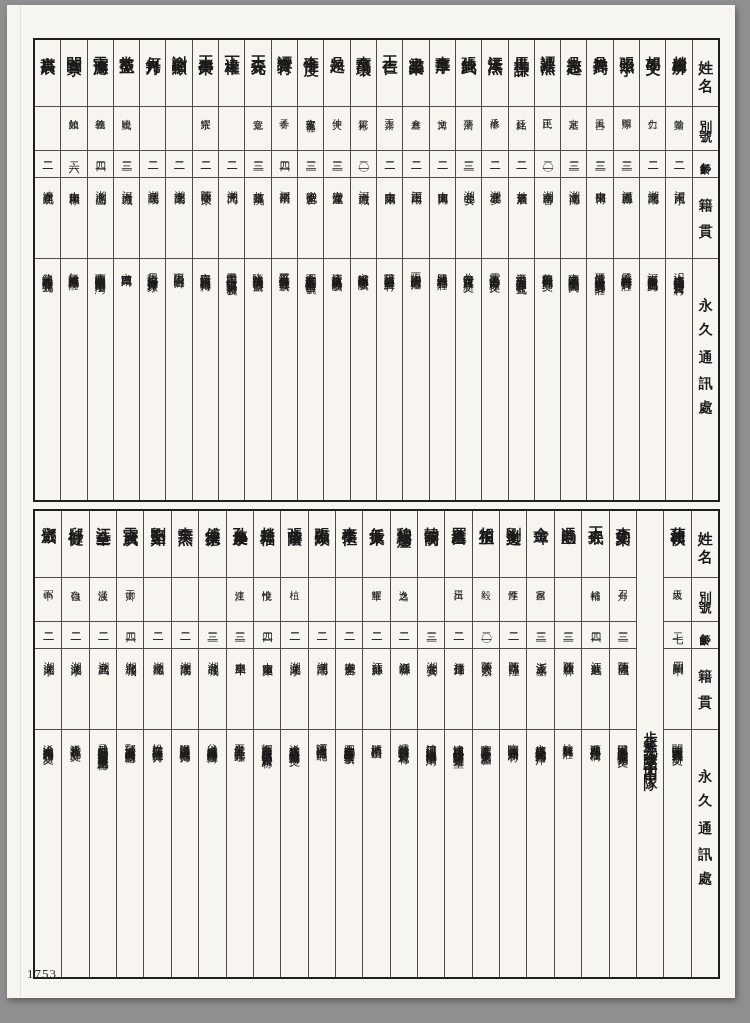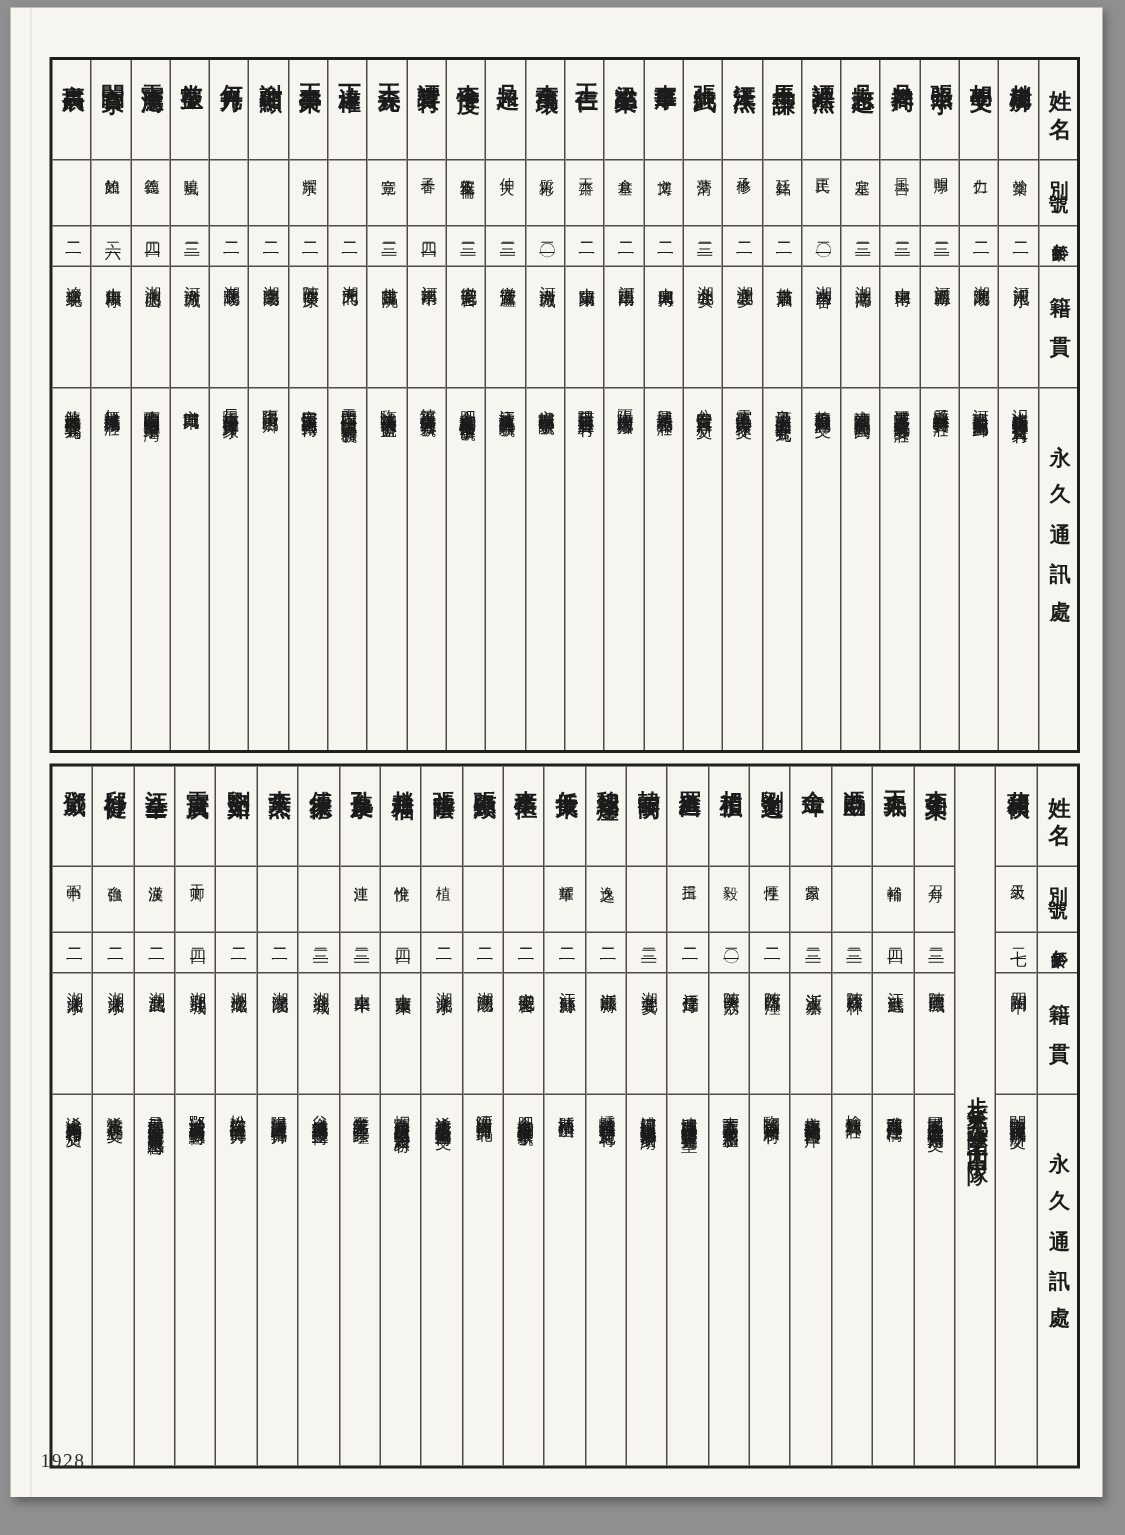--- a/index.html
+++ b/index.html
@@ -966,14 +966,14 @@
     <div class="cell cell-origin">
             <span class="vtext origin-text">湖北浠水</span>
           </div>
     <div class="cell cell-addr">
             <span class="vtext addr-text">浠水城內裕利祥布店交</span>
           </div>
   </div>
 </div>
 
   </div>
-  <div class="page-num">1928</div>
+  <div class="page-num">1753</div>
 </div>
 
 </body></html>

